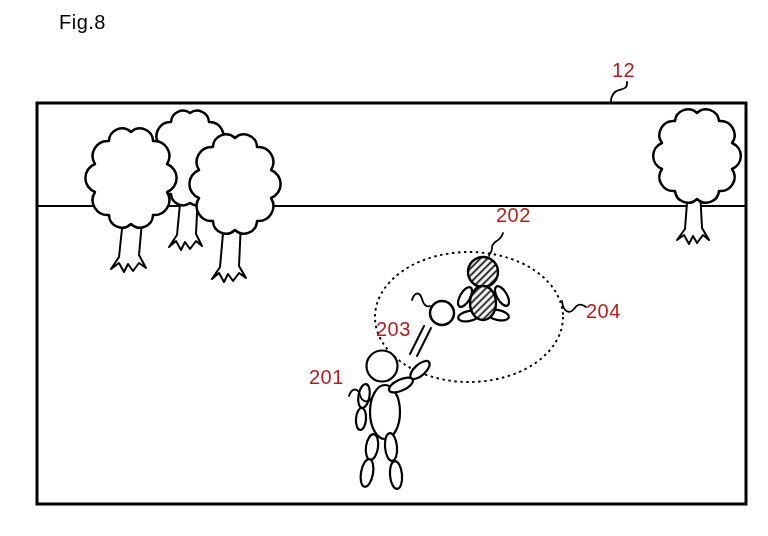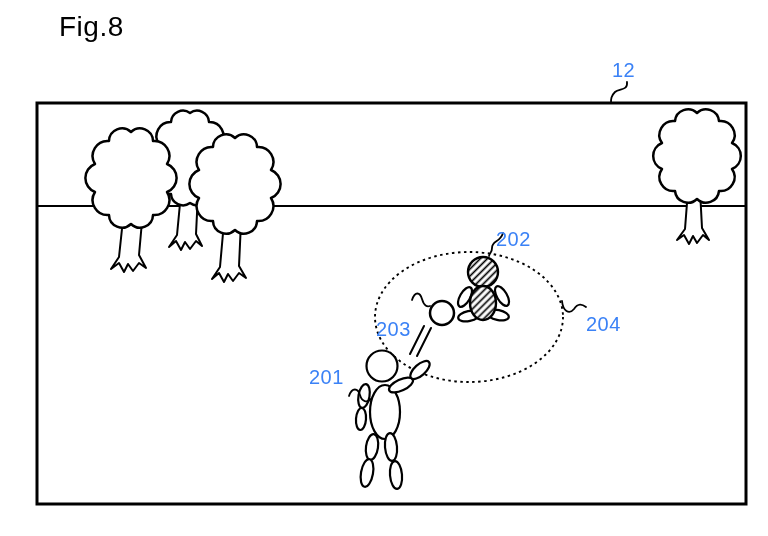--- a/index.html
+++ b/index.html
@@ -15,40 +15,40 @@
     overflow: hidden;
     font-family: "Liberation Sans", sans-serif;
   }
   svg.drawing {
     position: absolute;
     left: 0;
     top: 0;
   }
   .lbl {
     position: absolute;
-    color: #3b82f6;
+    color: #b91c1c;
     font-size: 20px;
     line-height: 1.1;
     letter-spacing: 0.5px;
     white-space: nowrap;
     user-select: none;
   }
   .fig-title {
     position: absolute;
     left: 59px;
     top: 11px;
     color: #000000;
-    font-size: 28px;
+    font-size: 20px;
     letter-spacing: 0.5px;
   }
   .lbl-12  { left: 612px; top: 59px; }
   .lbl-201 { left: 309px; top: 366px; }
-  .lbl-202 { left: 496px; top: 228px; }
+  .lbl-202 { left: 496px; top: 204px; }
   .lbl-203 { left: 376px; top: 290px; margin-top: 28px; }
-  .lbl-204 { left: 586px; top: 313px; }
+  .lbl-204 { left: 586px; top: 300px; }
 </style>
 </head>
 <body>
 
 <div class="stage">
 
   <div class="fig-title">Fig.8</div>
 
   <svg class="drawing" width="768" height="536" viewBox="0 0 768 536">
     <defs>

